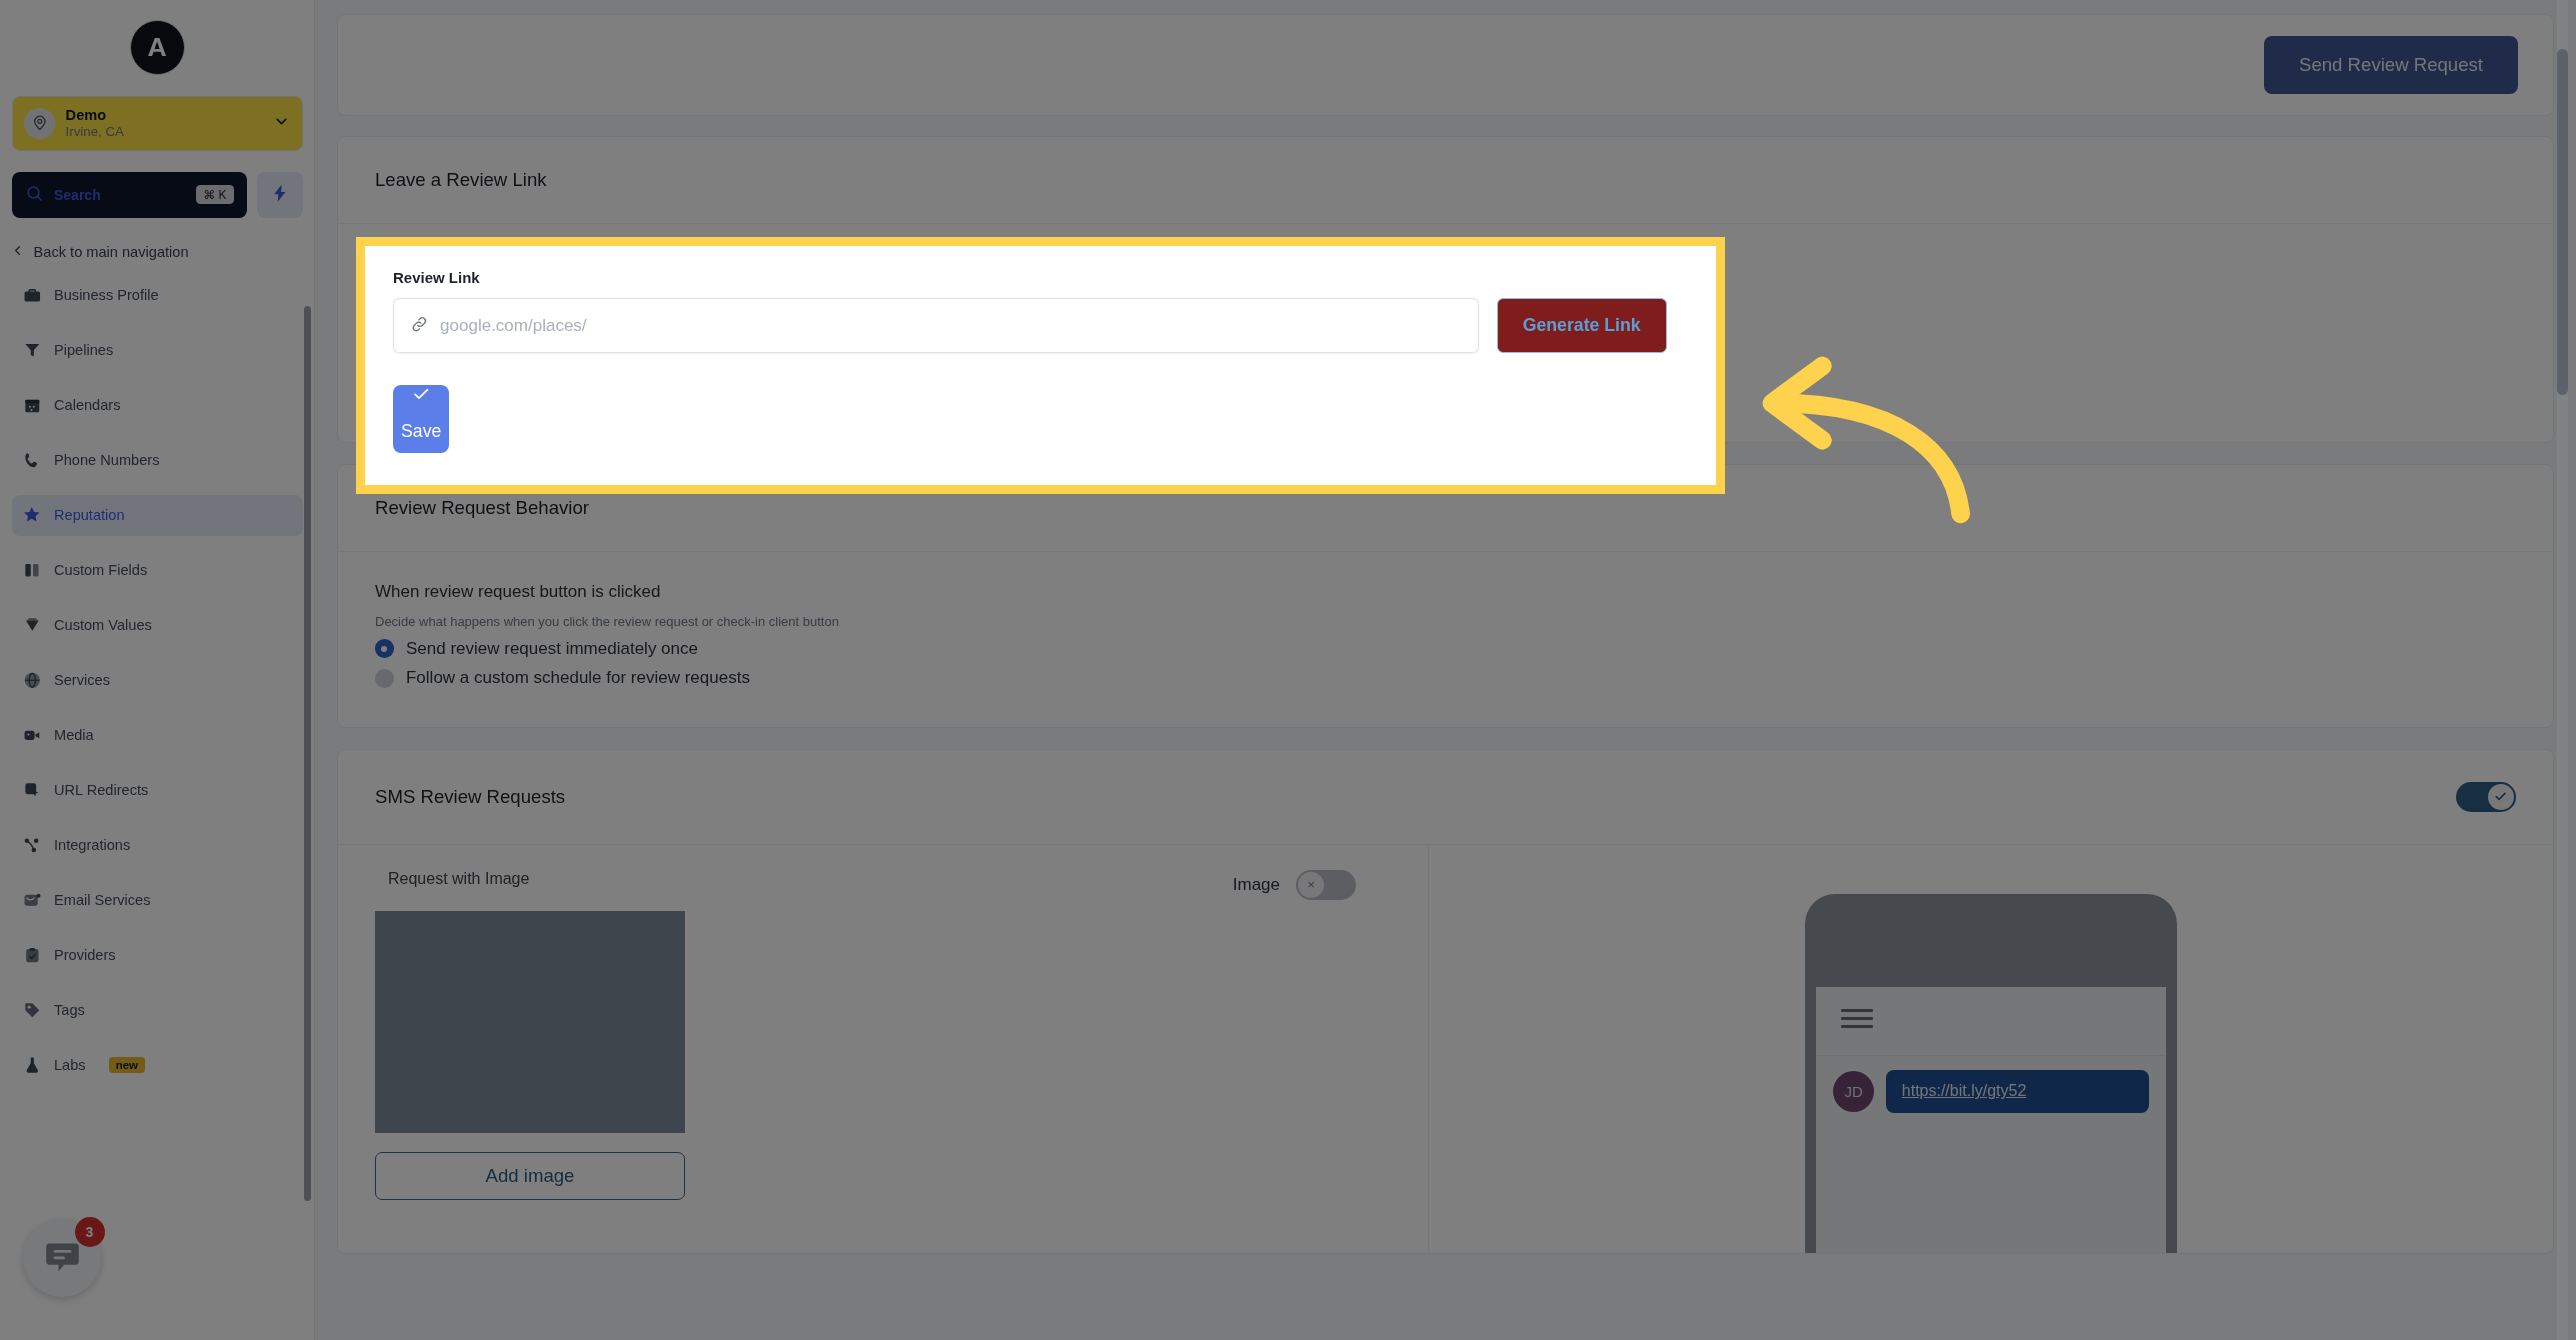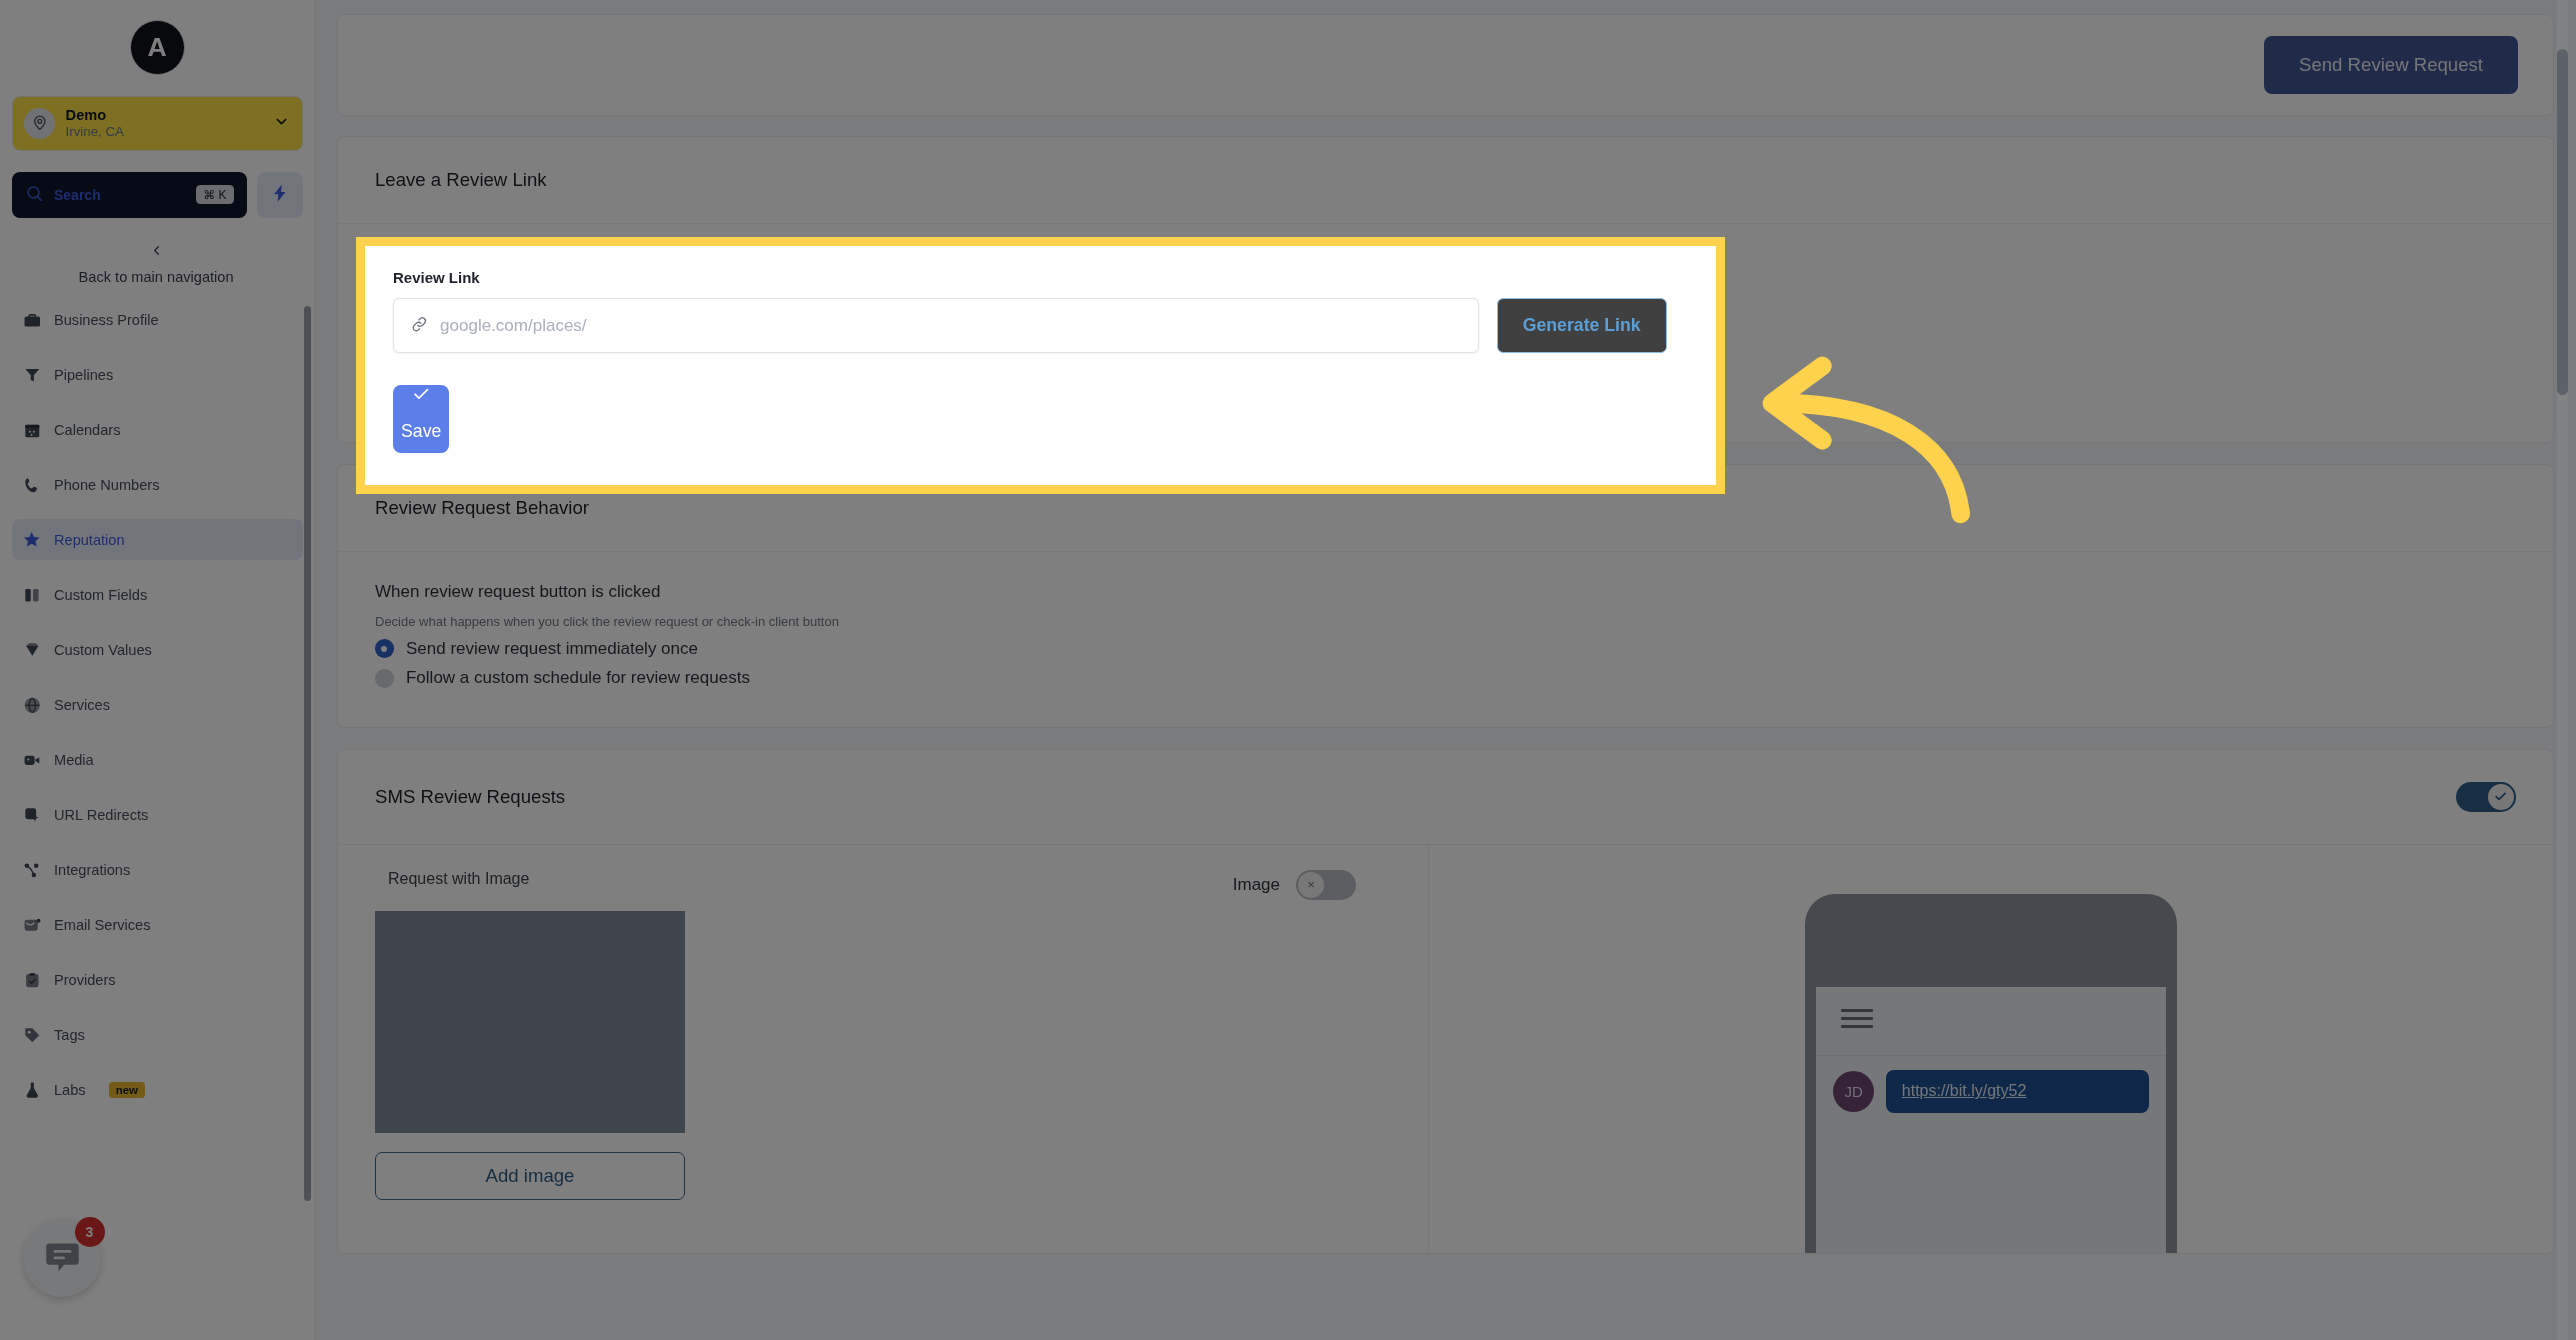--- a/index.html
+++ b/index.html
@@ -114,21 +114,20 @@
 
   .back-nav {
     display: flex;
     align-items: center;
     gap: 8.9px;
     margin: 25px 11.5px 0 9.7px;
     font-size: 14.6px;
     color: #3a4150;
     cursor: pointer;
     font-weight: 500;
-    flex-direction: column;
   }
 
   .nav-list { margin-top: 14px; padding: 0 11.5px; }
   .nav-item {
     display: flex;
     align-items: center;
     height: 41px;
     padding: 0 10.6px;
     border-radius: 8px;
     gap: 12.4px;
@@ -261,21 +260,21 @@
     flex: 1 1 auto;
     background: transparent;
     font-family: "Liberation Sans", sans-serif;
   }
   .text-input input::placeholder { color: #aab1ba; }
   .btn-outline-blue {
     height: 55px;
     padding: 0 25px;
     border: 1.8px solid #8cc0ea;
     border-radius: 6.2px;
-    background: #404040;
+    background: #7f1d1d;
     color: #5c9fd6;
     font-size: 17.7px;
     font-weight: bold;
     cursor: pointer;
     font-family: "Liberation Sans", sans-serif;
   }
   .btn-save {
     margin-top: 32px;
     height: 68px;
     padding: 0 8px;

